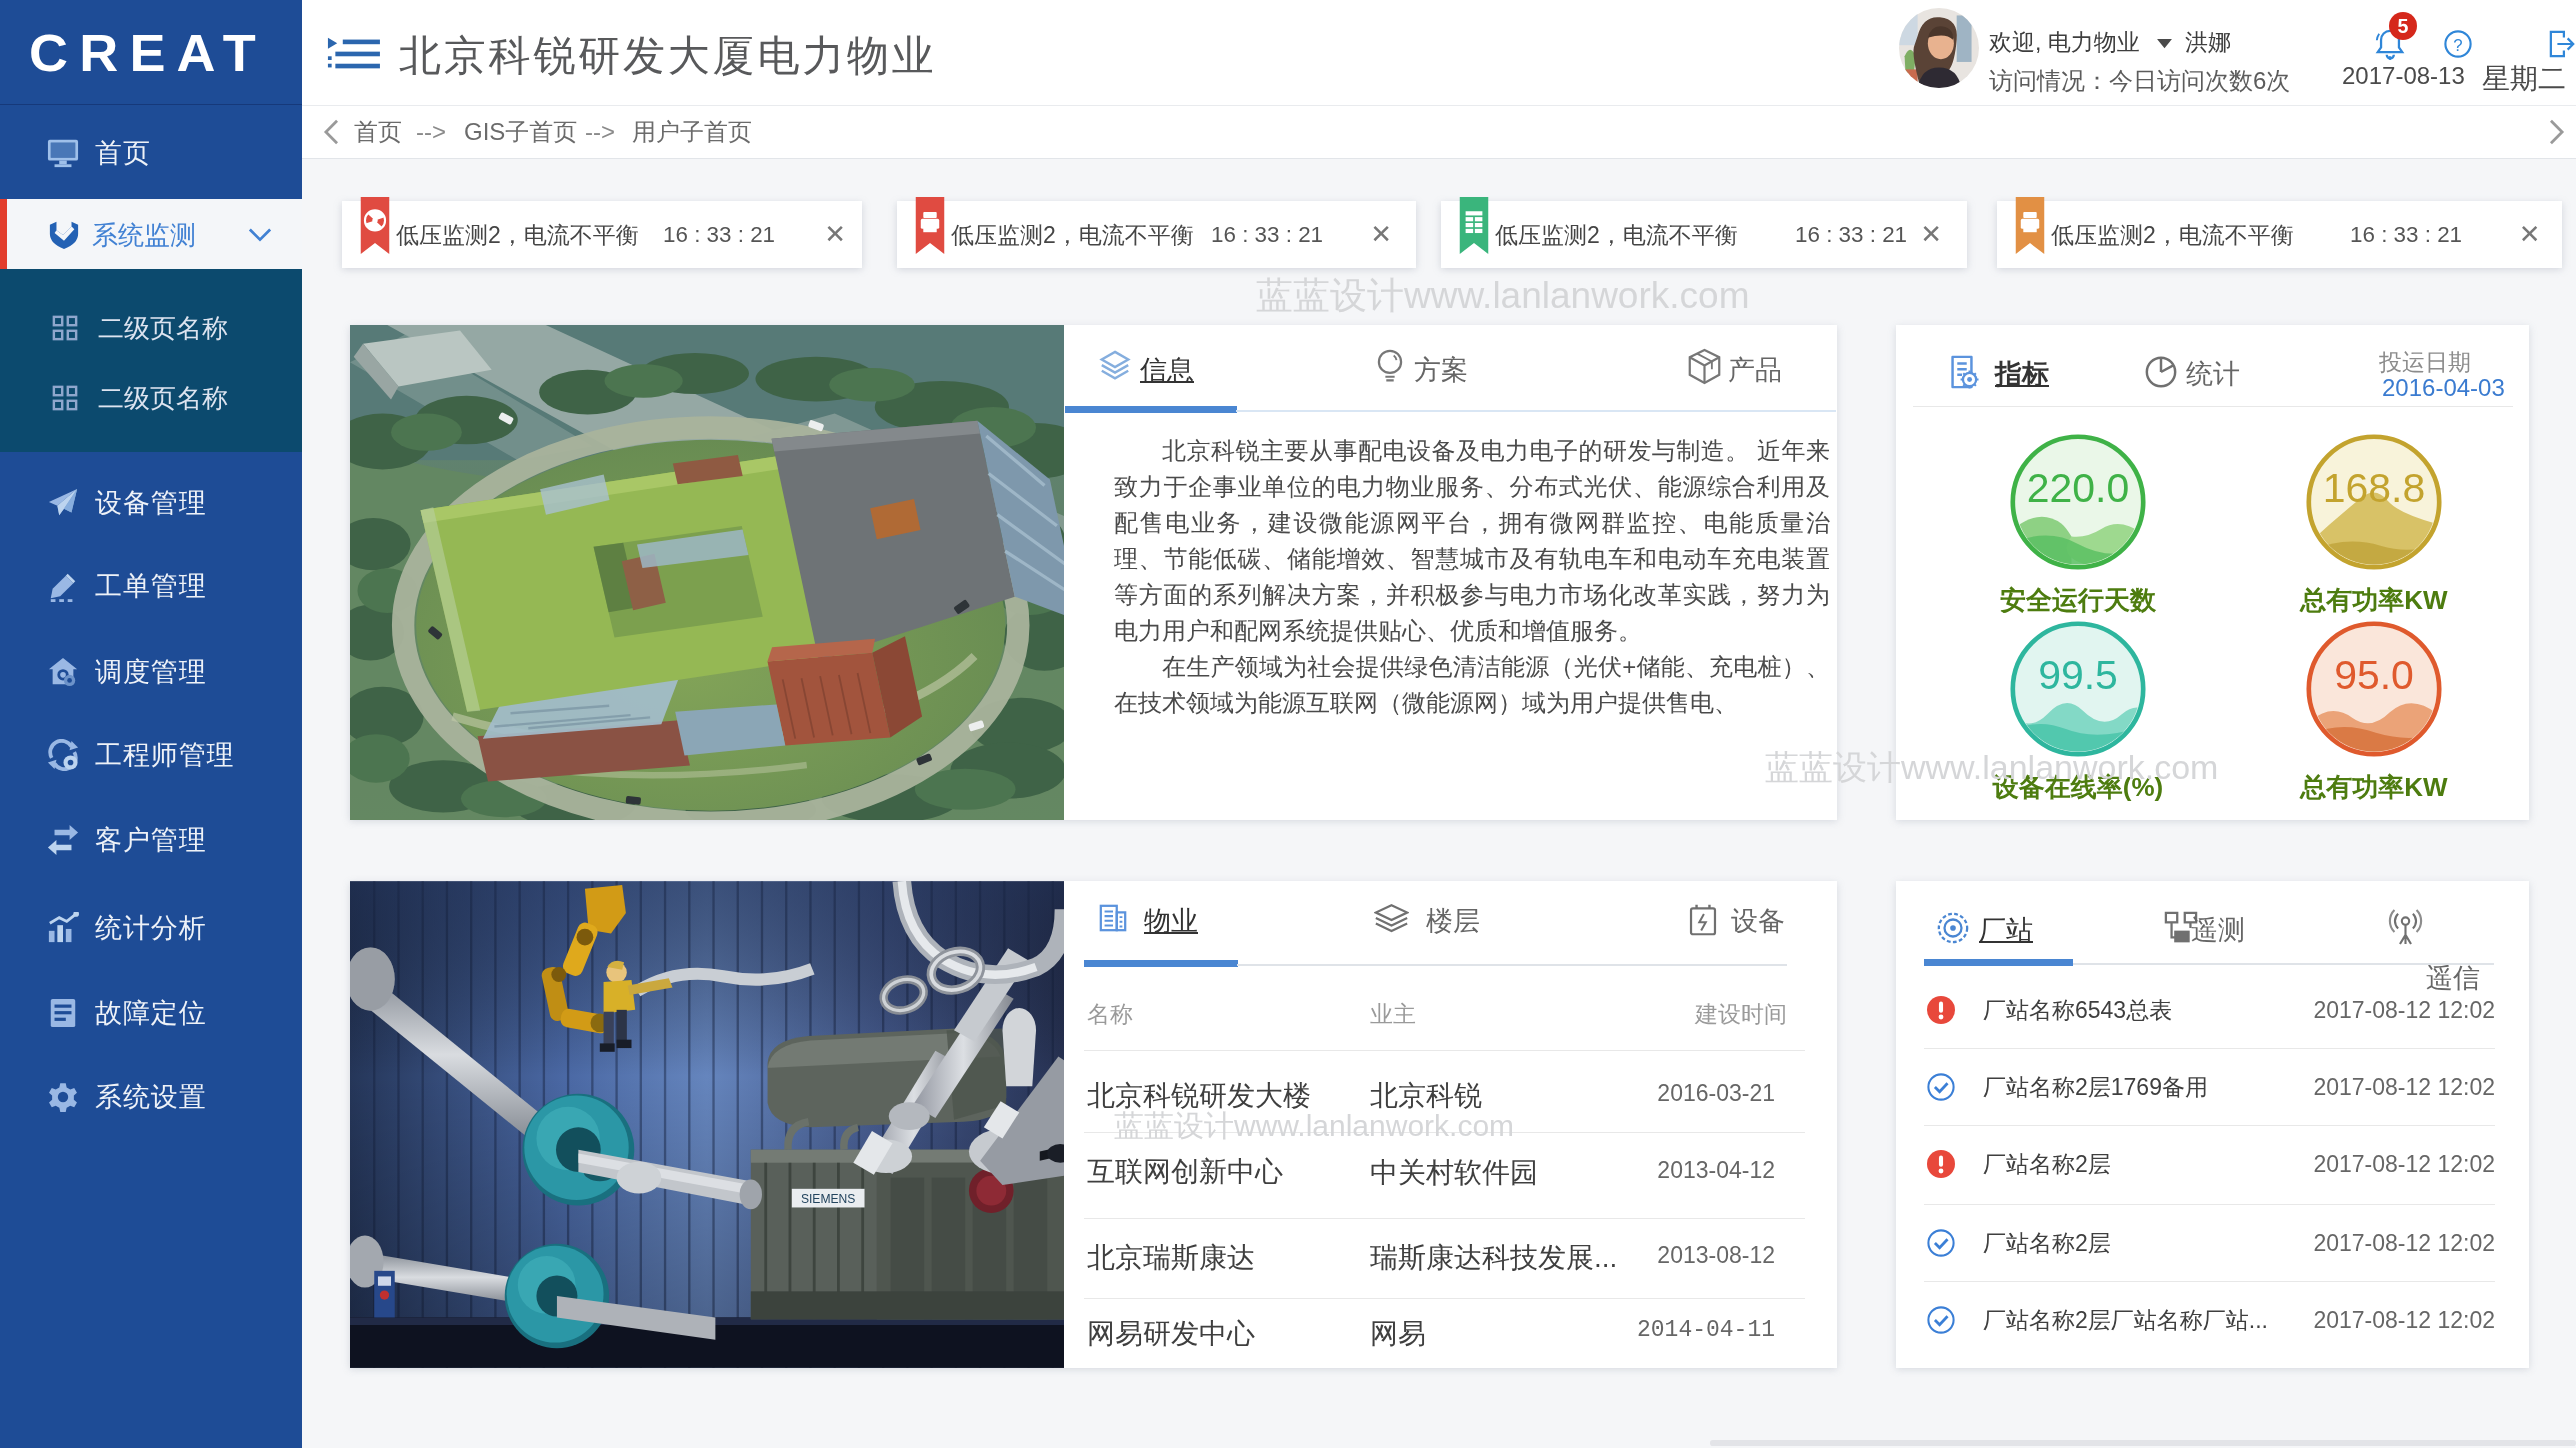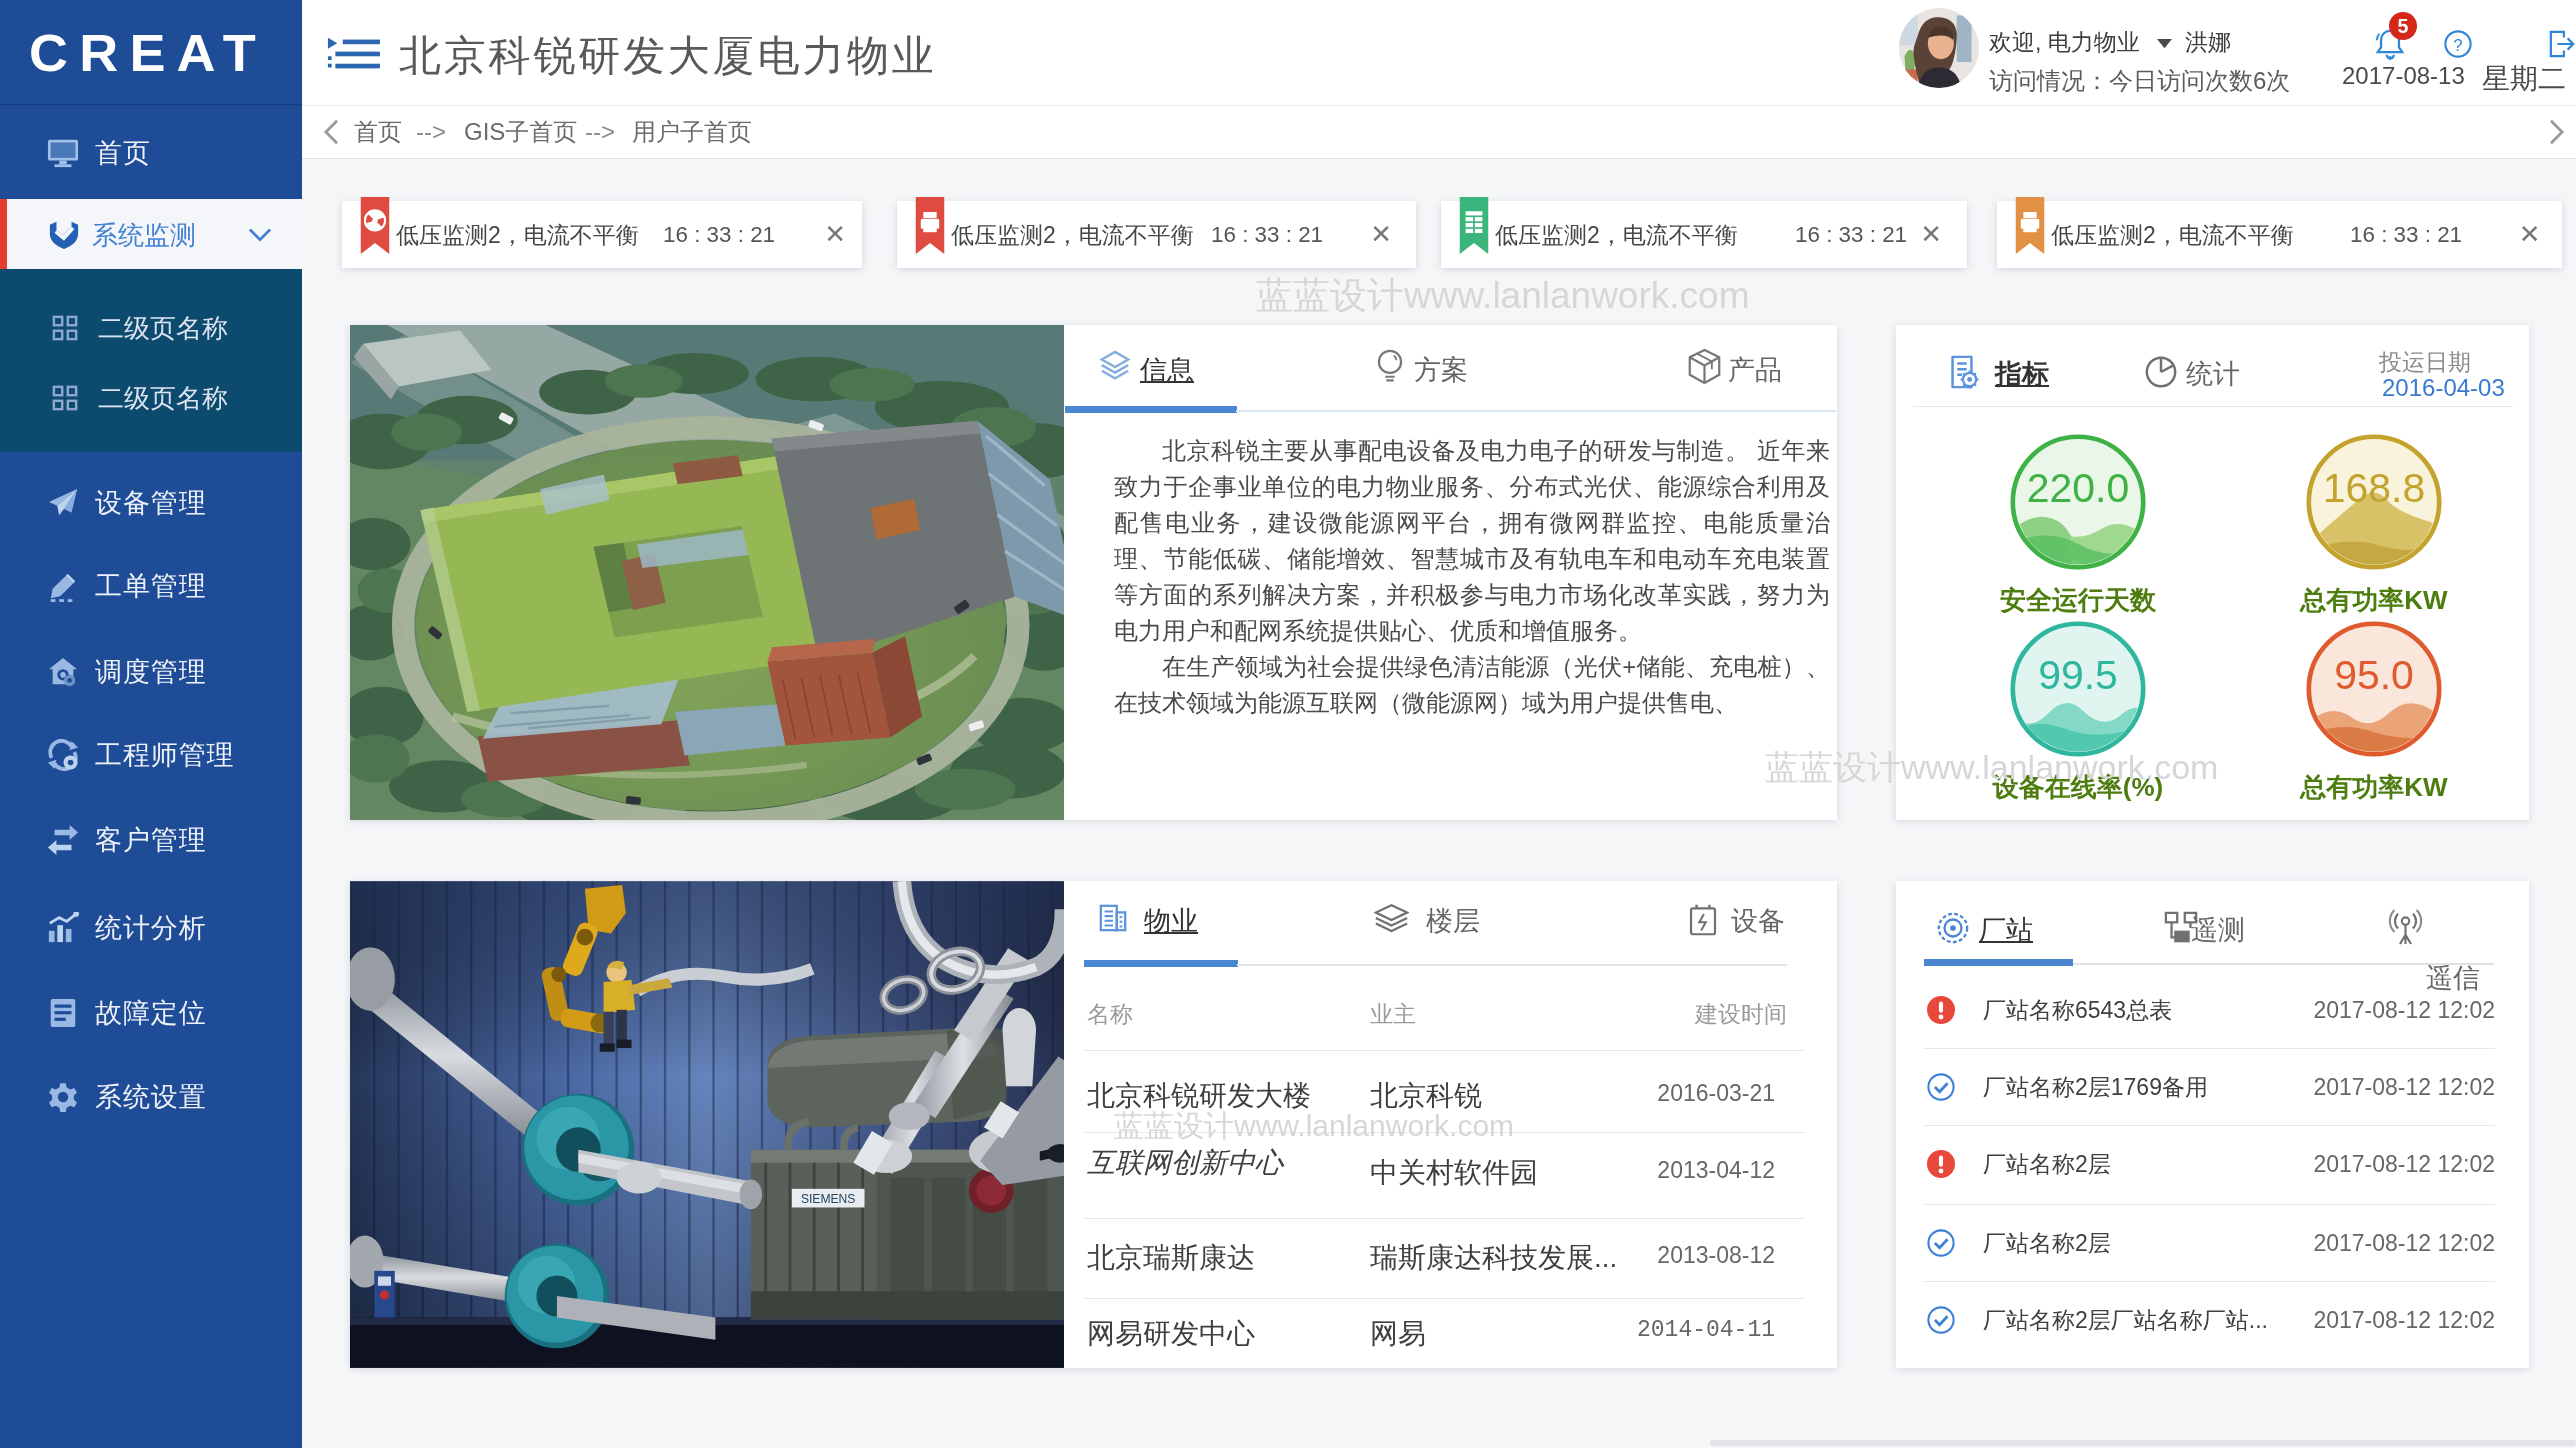--- a/index.html
+++ b/index.html
@@ -680,21 +680,21 @@
     <div class="abs" style="left:173px; top:83px; width:550px; height:1.9px; background:#dfe3e8;"></div>
 
     <div class="trow hd" style="left:23px; top:118px;">名称</div>
     <div class="trow hd" style="left:306px; top:118px;">业主</div>
     <div class="trow hd" style="left:631px; top:118px;">建设时间</div>
     <div class="sep" style="left:19.6px; top:169px; width:721px;"></div>
     <div class="trow" style="left:23px; top:196px;">北京科锐研发大楼</div>
     <div class="trow" style="left:306px; top:196px;">北京科锐</div>
     <div class="trow dt" style="right:62px; top:199px;">2016-03-21</div>
     <div class="sep" style="left:19.6px; top:251px; width:721px;"></div>
-    <div class="trow" style="left:23px; top:263px;font-style:italic;">互联网创新中心</div>
+    <div class="trow" style="left:23px; top:272px;">互联网创新中心</div>
     <div class="trow" style="left:306px; top:273px;">中关村软件园</div>
     <div class="trow dt" style="right:62px; top:276px;">2013-04-12</div>
     <div class="sep" style="left:19.6px; top:337px; width:721px;"></div>
     <div class="trow" style="left:23px; top:358px;">北京瑞斯康达</div>
     <div class="trow" style="left:306px; top:358px;">瑞斯康达科技发展...</div>
     <div class="trow dt" style="right:62px; top:361px;">2013-08-12</div>
     <div class="sep" style="left:19.6px; top:417px; width:721px;"></div>
     <div class="trow" style="left:23px; top:434px;">网易研发中心</div>
     <div class="trow" style="left:306px; top:434px;">网易</div>
     <div class="trow dt" style="right:62px; top:436px;font-family:Liberation Mono, monospace;">2014-04-11</div>

